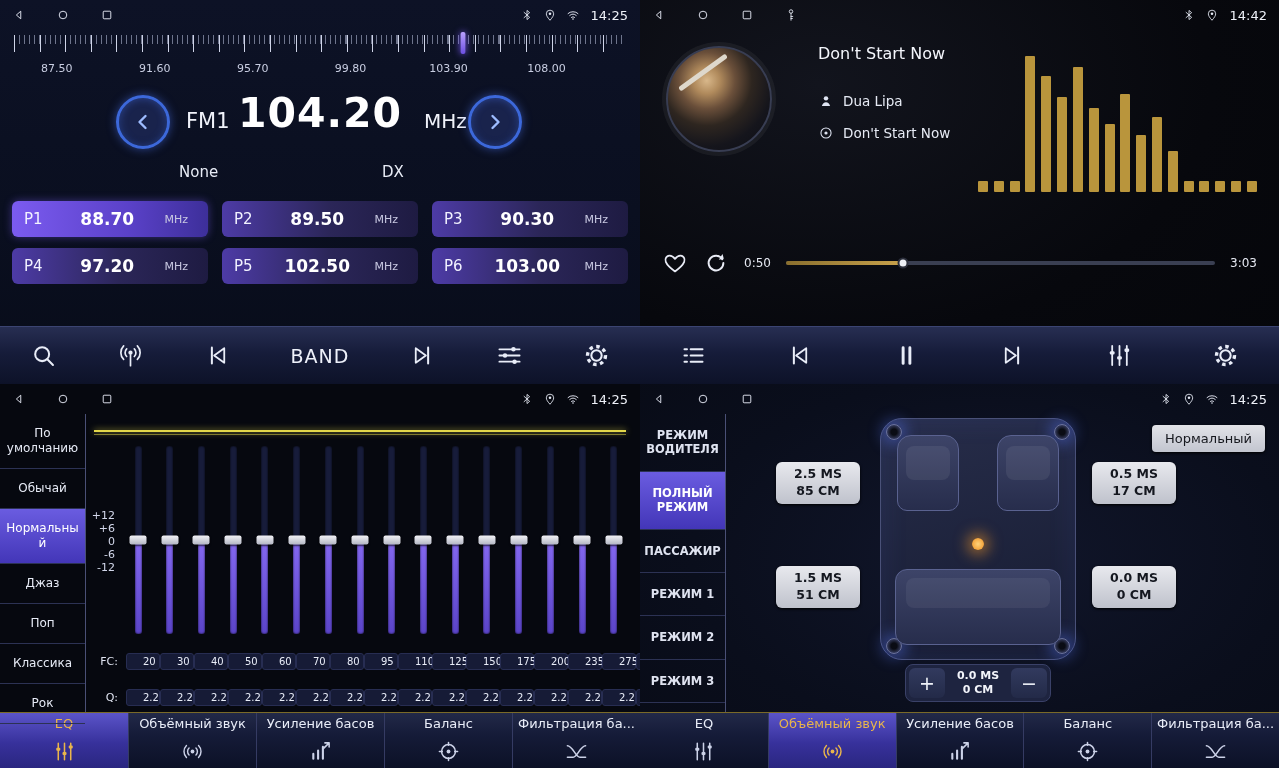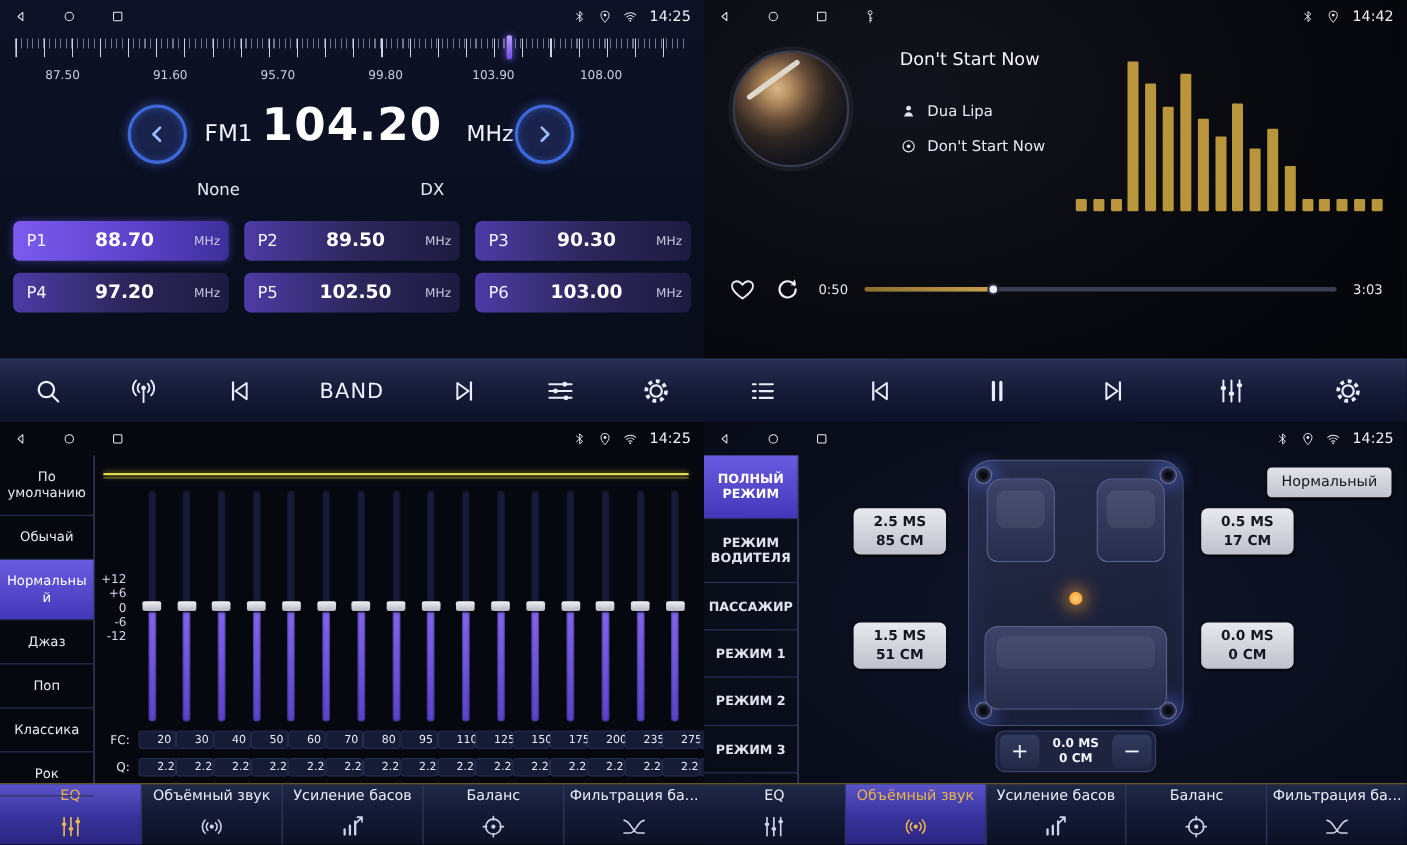--- a/index.html
+++ b/index.html
@@ -41,21 +41,21 @@
   .tune-left { left:116px; } .tune-right { left:468px; }
   .band-label { position:absolute; left:186px; top:22px; font-size:21px; color:#f0f2fa; }
   .freq-big { position:absolute; left:50%; top:2px; transform:translateX(-50%); font-size:41px; font-weight:bold; letter-spacing:1px; color:#fff; }
   .mhz-label { position:absolute; left:424px; top:22px; font-size:20px; color:#f0f2fa; }
   .none-label { position:absolute; left:179px; top:76px; font-size:15px; color:#e8ecf6; }
   .dx-label { position:absolute; left:382px; top:76px; font-size:15px; color:#e8ecf6; }
   .rds-row { height:30px; position:relative; }
   .rds-badge { position:absolute; right:16px; top:0; background:#050507; border:1px solid #2a2a33; border-radius:4px; padding:2px 8px;
     font-size:13px; font-weight:bold; font-style:italic; letter-spacing:1px; color:#f2f2f6; }
   .presets { margin:2px 12px 0 12px; display:grid; grid-template-columns:repeat(3,1fr); gap:11px 14px; }
-  .preset { height:36px; border-radius:6px; display:flex; align-items:center; padding:0 8px 0 12px;
+  .preset { height:36px; border-radius:6px; display:flex; align-items:center; padding:0 20px 0 12px;
     background:linear-gradient(90deg,#4d3ba6 0%,#2b2658 55%,#1e1b42 100%); }
   .preset.active { background:linear-gradient(90deg,#7b5bf0 0%,#5a41c8 60%,#3d2f9a 100%); box-shadow:0 0 8px rgba(120,90,240,.45); }
   .pid { font-size:15px; color:#f2f2ff; width:32px; }
   .pfreq { font-size:17px; font-weight:bold; color:#fff; flex:1; text-align:center; }
   .punit { font-size:11px; color:#c9c9e2; margin-left:6px; }
 
   
   .album-art { position:absolute; left:26px; top:46px; width:106px; height:106px; border-radius:50%;
     background:radial-gradient(circle at 38% 32%, #d8b78a 0%, #b08a5c 14%, #6a4f3a 30%, #2e2620 48%, #15151c 70%, #0c0d14 100%);
     border:2px solid #383d52; box-shadow:0 0 0 4px rgba(255,255,255,.05); }
@@ -97,21 +97,21 @@
   .resp-line::after { content:""; position:absolute; left:0; right:0; top:4px; height:1px; background:rgba(227,216,74,.5); }
   .plot { flex:1; display:flex; min-height:0; }
   .gain-scale { width:30px; flex:none; display:flex; flex-direction:column; justify-content:center; align-items:flex-end; padding:6px 7px 4px 0; font-size:11px; color:#d2d7ea; }
   .eq-sliders { flex:1; display:flex; justify-content:space-between; padding:0 4px; }
   .eq-col { width:24px; position:relative; display:flex; justify-content:center; }
   .eq-track { width:7px; height:100%; border-radius:3px;
     background:linear-gradient(180deg,#171c3a 0%,#171c3a 50%,#8468f0 50%,#5a44c8 100%);
     box-shadow:inset 0 0 2px #000; }
   .eq-handle { position:absolute; left:50%; width:17px; height:9px; border-radius:2px; transform:translate(-50%,-50%);
     background:linear-gradient(180deg,#f2f2f6,#b4b7c4); box-shadow:0 1px 2px #000; }
-  .fcq-row { display:flex; align-items:center; margin-top:8px; flex:none; }
+  .fcq-row { display:flex; align-items:center; margin-top:19px; flex:none; }
   .fcq-label { width:30px; flex:none; font-size:11px; color:#dfe3f0; padding-right:4px; text-align:right; }
   .fcq-values { flex:1; display:flex; justify-content:space-between; padding:0 4px; }
   .fcq-cell { width:24px; font-size:10px; background:#161b36; border:1px solid #272d52; border-radius:3px; padding:2px 16px; text-align:center; color:#e9edf8; }
 
   
   .sr-main { flex:1; position:relative; min-width:0; }
   .preset-btn { position:absolute; right:14px; top:11px; background:linear-gradient(180deg,#e2e3e8,#c2c5cf); color:#16181e; font-size:13px; padding:6px 13px; border-radius:4px; box-shadow:0 1px 3px #000; }
   .car { position:absolute; left:154px; top:4px; width:196px; height:242px; border-radius:22px;
     background:linear-gradient(165deg,#272d4a 0%,#161b31 100%); border:1px solid #4a5178;
     box-shadow:inset 0 0 28px rgba(80,100,200,.14); }
@@ -674,22 +674,22 @@
           </svg>
         <svg class="sic">
             <use href="#i-wifi"></use>
           </svg>
         <span class="time">14:25</span>
       </div>
     </div>
 
     <div class="panel-body">
       <div class="side-list">
+        <div class="side-item sr-item">РЕЖИМ ВОДИТЕЛЯ</div>
         <div class="side-item sr-item active">ПОЛНЫЙ РЕЖИМ</div>
-        <div class="side-item sr-item">РЕЖИМ ВОДИТЕЛЯ</div>
         <div class="side-item sr-item">ПАССАЖИР</div>
         <div class="side-item sr-item">РЕЖИМ 1</div>
         <div class="side-item sr-item">РЕЖИМ 2</div>
         <div class="side-item sr-item">РЕЖИМ 3</div>
       </div>
 
       <div class="sr-main">
         <span class="preset-btn">Нормальный</span>
 
         <div class="car">

